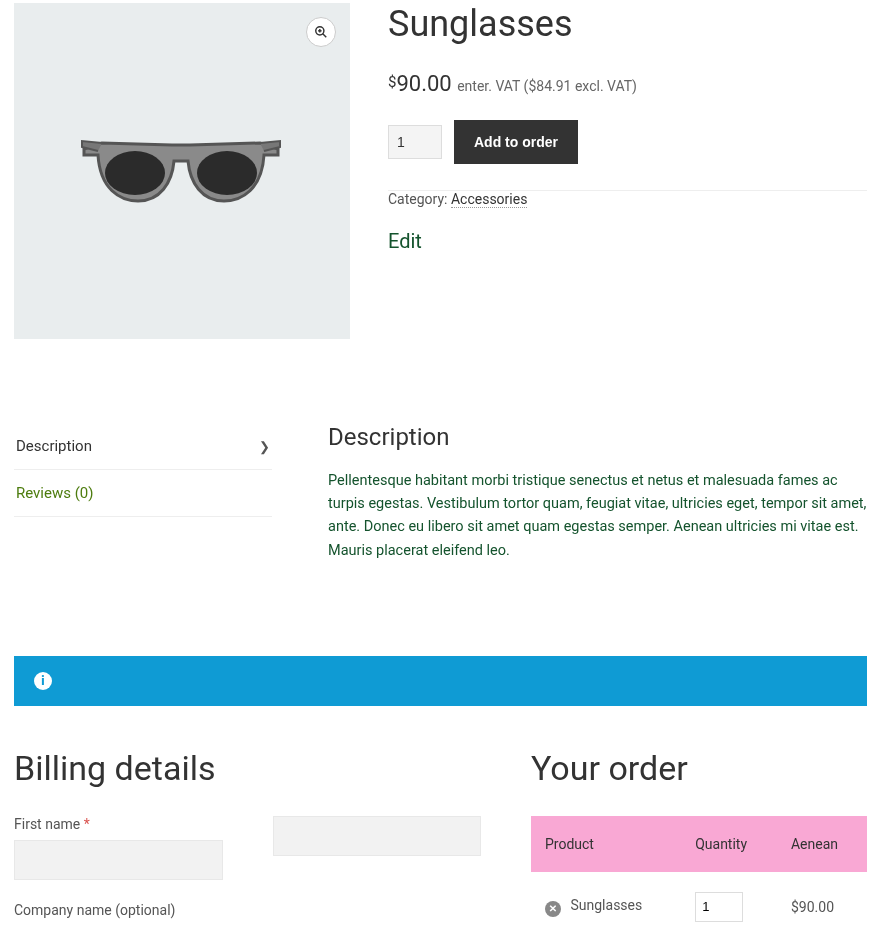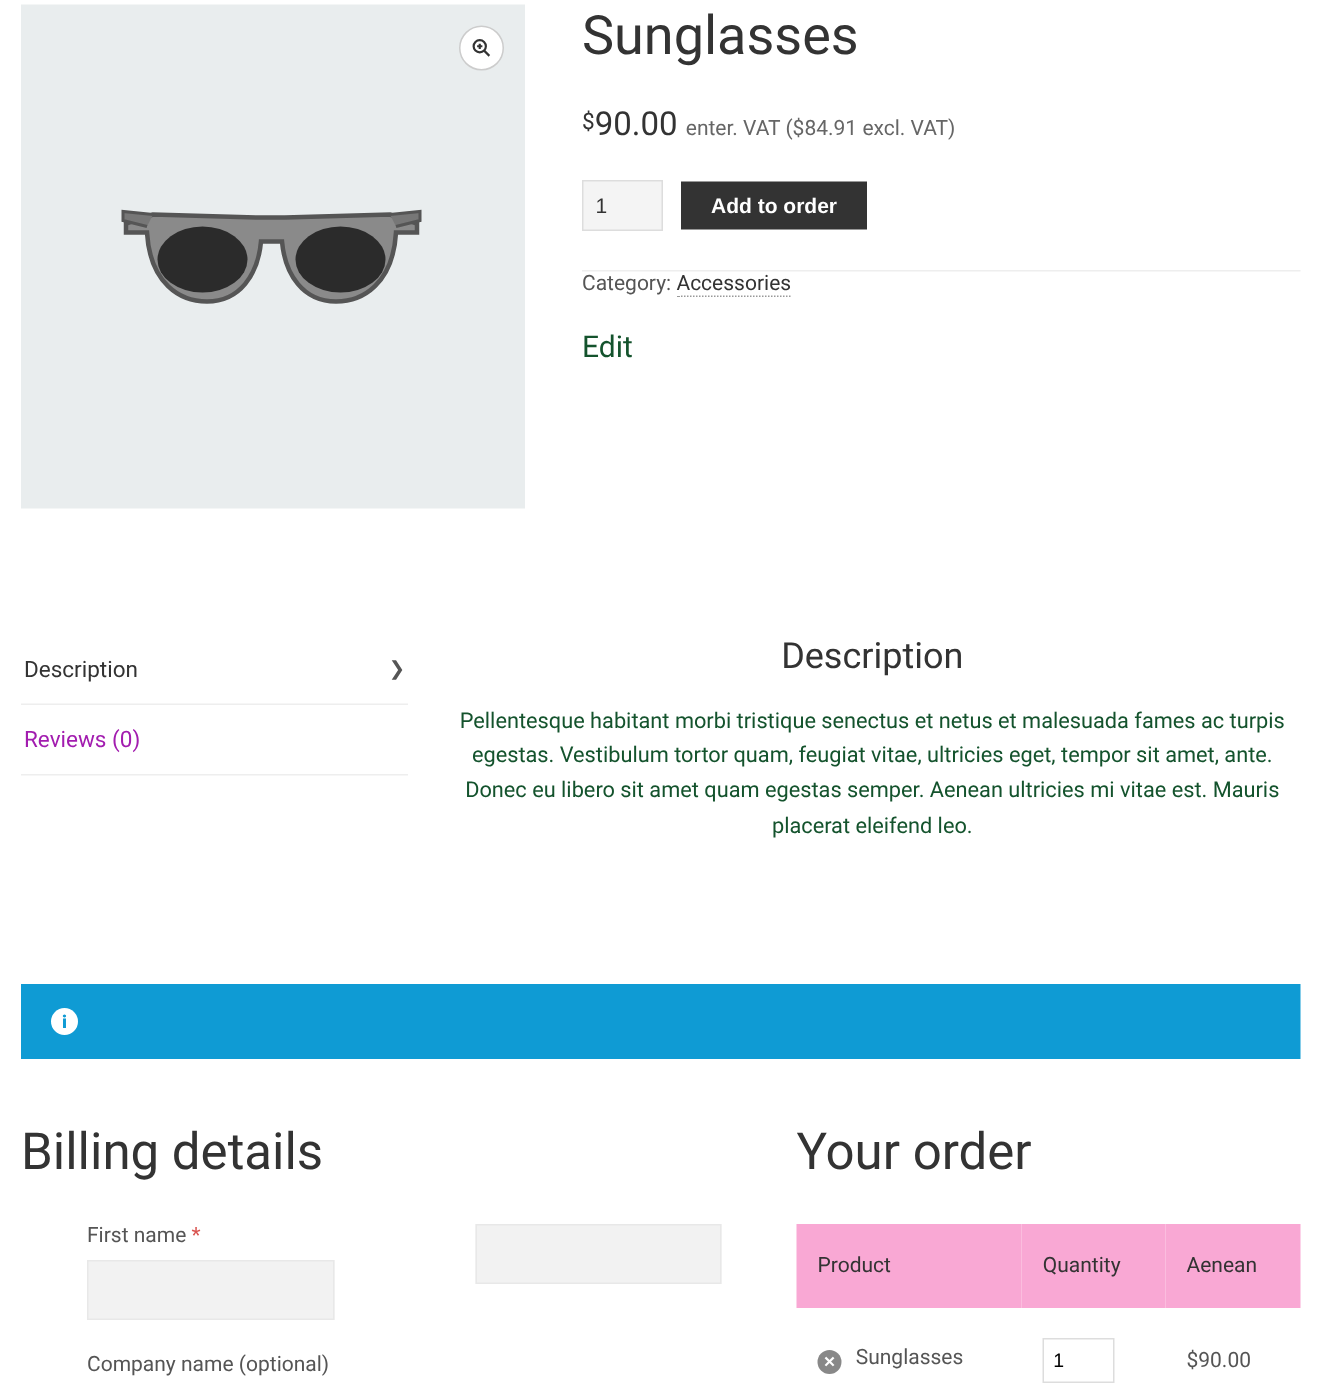--- a/index.html
+++ b/index.html
@@ -80,21 +80,21 @@
     background: #f4f4f4;
     font-size: 14px;
     text-align: left;
     color: #333;
   }
   .add-btn {
     background: #333;
     color: #fff;
     border: none;
     padding: 0 20px;
-    height: 32px;
+    height: 44px;
     font-size: 14px;
     font-weight: 600;
     cursor: pointer;
   }
   .product-meta {
     border-top: 1px solid #eee;
     font-size: 14px;
     color: #555;
   }
   .product-meta a.cat {
@@ -104,39 +104,38 @@
   }
   .edit-link {
     display: inline-block;
     margin-top: 22px;
     color: #14532d;
     text-decoration: none;
     font-size: 20px;
   }
   .tabs-section {
     display: flex;
-    gap: 24px;
+    gap: 56px;
     margin-top: 84px;
-    text-align: center;
   }
   .tabs-nav {
     width: 258px;
     flex: 0 0 258px;
   }
   .tab-item {
     display: flex;
     justify-content: space-between;
     align-items: center;
     padding: 14px 2px;
     border-bottom: 1px solid #eee;
     font-size: 15px;
     cursor: pointer;
     color: #333;
   }
-  .tab-item.inactive { color: #a21caf; }
+  .tab-item.inactive { color: #4d7c0f; }
   .tab-item .chev { color: #555; font-size: 13px; }
   .tab-panel { flex: 1; }
   .tab-panel h2 {
     font-size: 24px;
     font-weight: 400;
     color: #333;
     margin-bottom: 18px;
   }
   .tab-panel p {
     font-size: 14.5px;
@@ -178,21 +177,21 @@
     font-size: 34px;
     font-weight: 400;
     color: #333;
     margin-bottom: 28px;
   }
   .form-row-split {
     display: flex;
     gap: 50px;
     margin-bottom: 22px;
   }
-  .form-field { flex: 1; margin-left: 44px; }
+  .form-field { flex: 1; }
   .form-field label {
     display: block;
     font-size: 14px;
     color: #555;
     margin-bottom: 8px;
   }
   .form-field .req { color: #d9534f; }
   .form-field input.text {
     width: 100%;
     height: 40px;

